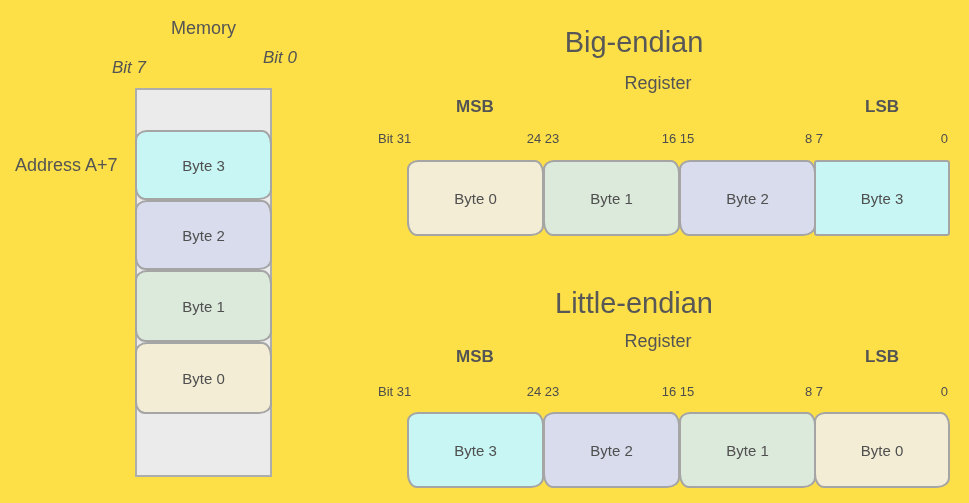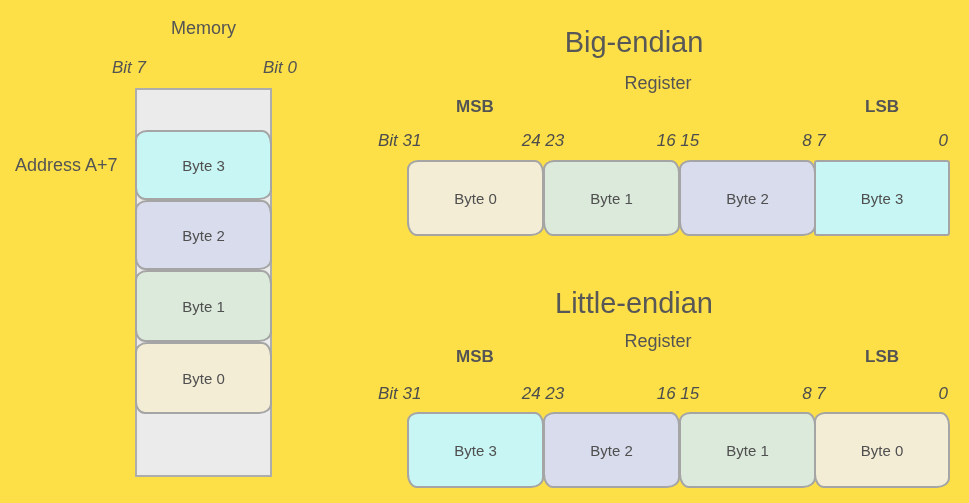--- a/index.html
+++ b/index.html
@@ -13,21 +13,21 @@
     overflow: hidden;
   }
   .abs { position: absolute; }
   .center { text-align: center; }
   .right { text-align: right; }
   .italic { font-style: italic; }
 
   
   .mem-title { left: 135px; top: 18px; width: 137px; font-size: 18px; }
   .mem-bit-left  { left: 112px; top: 58px; font-size: 17px; }
-  .mem-bit-right { left: 240px; top: 58px; width: 57px; font-size: 17px; }
+  .mem-bit-right { left: 240px; top: 48px; width: 57px; font-size: 17px; }
   .mem-column {
     left: 135px; top: 88px; width: 137px; height: 389px;
     background: #ebebeb;
     border: 2px solid #adadad;
     box-sizing: border-box;
   }
   .mem-cell {
     position: absolute;
     left: -2px; width: 137px;
     border: 2px solid #a5a5a5;
@@ -37,21 +37,21 @@
     font-size: 15px; color: #4f4f4f;
   }
   .addr { left: 15px; width: 110px; height: 22px; font-size: 18px; line-height: 22px; }
 
   
   .reg-title { left: 384px; width: 500px; font-size: 29px; font-weight: normal; color: #575757; }
   .reg-sub   { left: 508px; width: 300px; font-size: 18px; }
   .msb, .lsb { width: 136px; font-size: 17px; font-weight: bold; }
   .msb { left: 407px; }
   .lsb { left: 814px; }
-  .bitlbl { font-size: 17px; font-style: italic; color: #4d4d4d; }
+  .bitlbl { font-size: 13px; color: #4d4d4d; }
   .bit-pair { width: 100px; text-align: center; }
   .reg-cell {
     position: absolute;
     height: 76px; width: 137px;
     border: 2px solid #a5a5a5;
     box-sizing: border-box;
     border-radius: 11px 9px 13px 10px / 9px 13px 10px 14px;
     display: flex; align-items: center; justify-content: center;
     font-size: 15px; color: #4f4f4f;
   }

